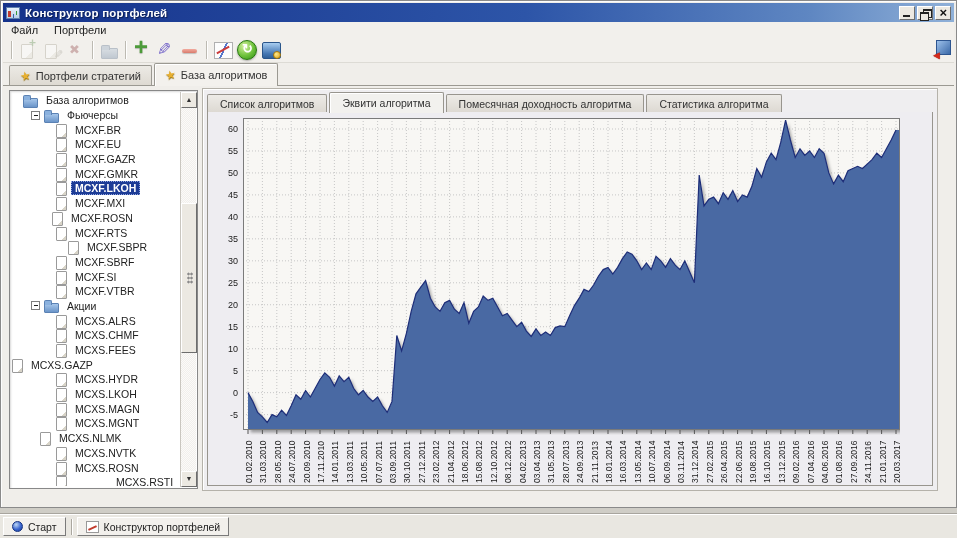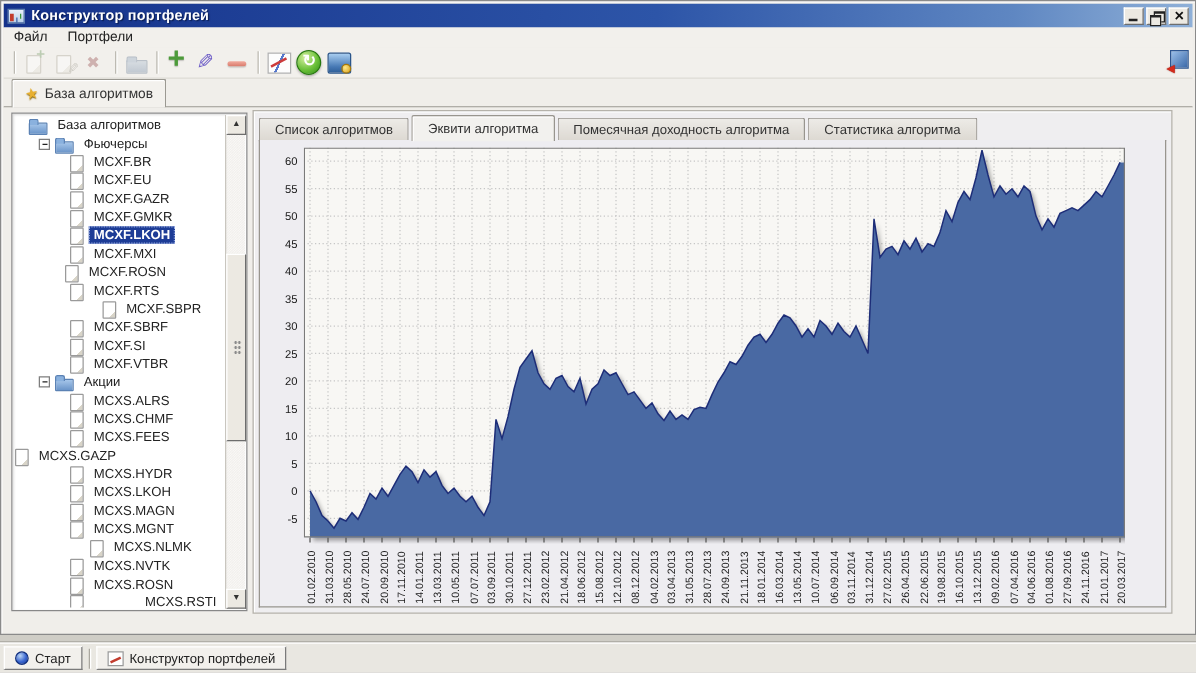--- a/index.html
+++ b/index.html
@@ -183,20 +183,24 @@
         </button>
         <button class="tbtn">
           <span class="ico i-chart-image-icon"></span>
         </button>
         <div class="tspacer"></div>
         <button class="tbtn">
           <span class="ico i-exit-icon"></span>
         </button>
       </div>
     <div class="maintabs">
+        <div class="mtab">
+          <span class="star-icon"></span>
+          <span>Портфели стратегий</span>
+        </div>
         <div class="mtab active">
           <span class="star-icon"></span>
           <span>База алгоритмов</span>
         </div>
       </div>
 
     <div class="content">
       <div class="tree-panel">
         <div class="tree-rows">
             <div class="trow" style="padding-left: 12px;">
@@ -233,21 +237,21 @@
               <span class="tlabel">MCXF.MXI</span>
             </div>
             <div class="trow" style="padding-left: 40px;">
               <span class="t-doc"></span>
               <span class="tlabel">MCXF.ROSN</span>
             </div>
             <div class="trow" style="padding-left: 44px;">
               <span class="t-doc"></span>
               <span class="tlabel">MCXF.RTS</span>
             </div>
-            <div class="trow" style="padding-left: 56px; justify-content: center;">
+            <div class="trow" style="padding-left: 56px;">
               <span class="t-doc"></span>
               <span class="tlabel">MCXF.SBPR</span>
             </div>
             <div class="trow" style="padding-left: 44px;">
               <span class="t-doc"></span>
               <span class="tlabel">MCXF.SBRF</span>
             </div>
             <div class="trow" style="padding-left: 44px;">
               <span class="t-doc"></span>
               <span class="tlabel">MCXF.SI</span>
@@ -286,21 +290,21 @@
               <span class="tlabel">MCXS.LKOH</span>
             </div>
             <div class="trow" style="padding-left: 44px;">
               <span class="t-doc"></span>
               <span class="tlabel">MCXS.MAGN</span>
             </div>
             <div class="trow" style="padding-left: 44px;">
               <span class="t-doc"></span>
               <span class="tlabel">MCXS.MGNT</span>
             </div>
-            <div class="trow" style="padding-left: 60px;">
+            <div class="trow" style="padding-left: 28px;">
               <span class="t-doc"></span>
               <span class="tlabel">MCXS.NLMK</span>
             </div>
             <div class="trow" style="padding-left: 44px;">
               <span class="t-doc"></span>
               <span class="tlabel">MCXS.NVTK</span>
             </div>
             <div class="trow" style="padding-left: 44px;">
               <span class="t-doc"></span>
               <span class="tlabel">MCXS.ROSN</span>

